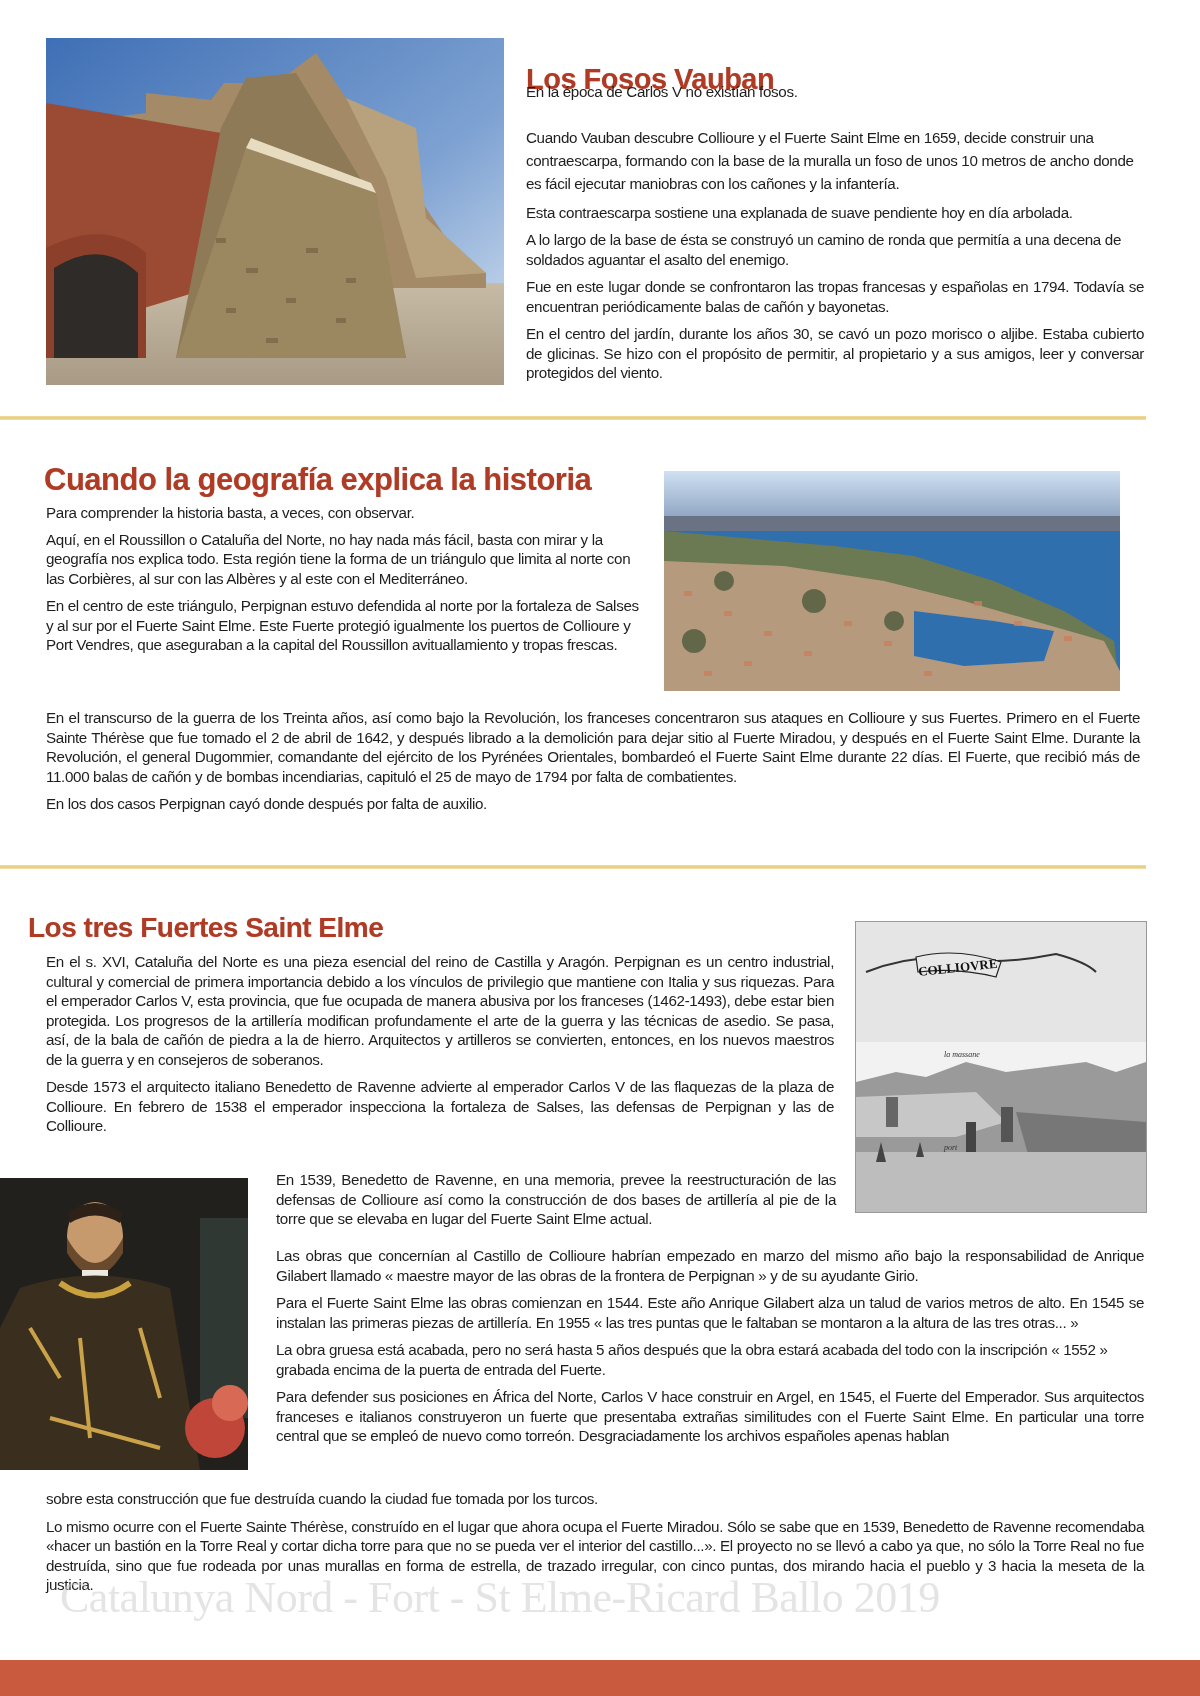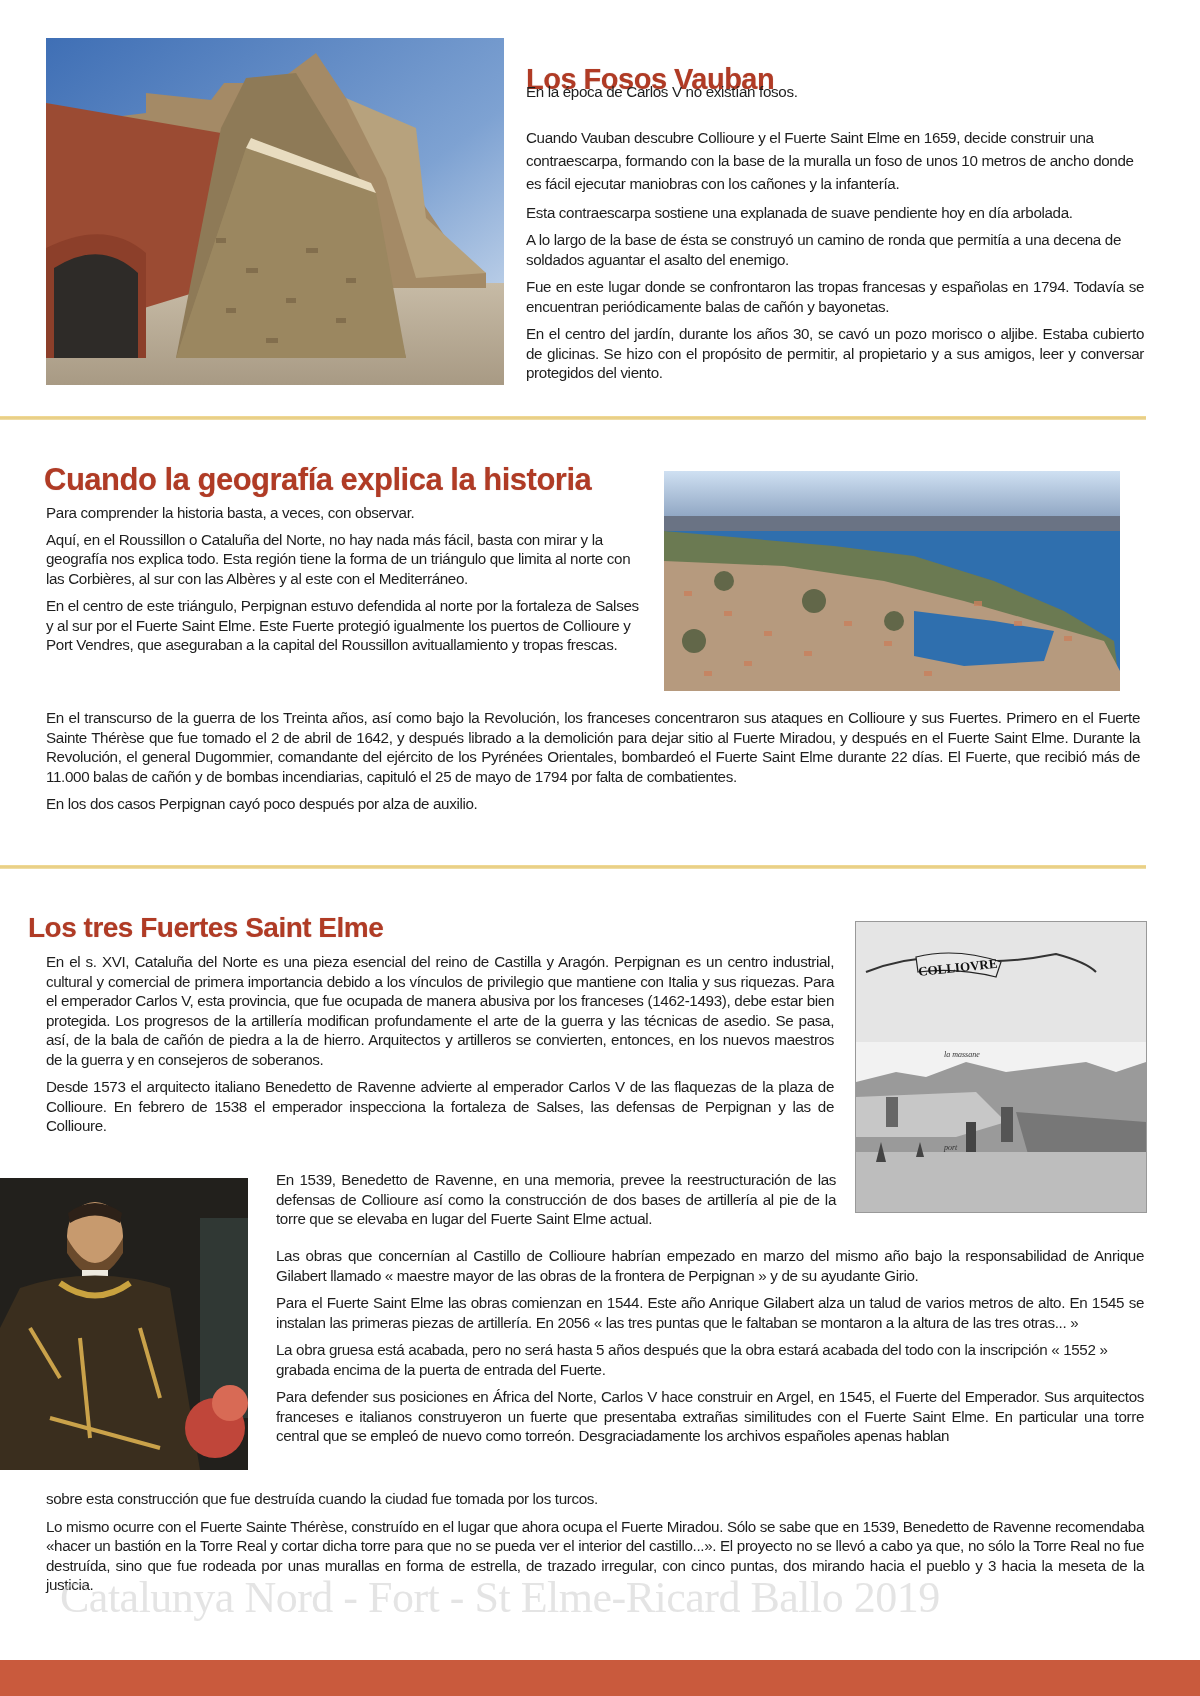--- a/index.html
+++ b/index.html
@@ -120,21 +120,21 @@
       <circle cx="60" cy="110" r="10"></circle>
         <circle cx="150" cy="130" r="12"></circle>
         <circle cx="230" cy="150" r="10"></circle>
         <circle cx="30" cy="170" r="12"></circle>
     </g>
   </svg>
 </div>
 
 <div class="abs" style="left:46px;top:708px;width:1094px;">
   <p class="para just">En el transcurso de la guerra de los Treinta años, así como bajo la Revolución, los franceses concentraron sus ataques en Collioure y sus Fuertes. Primero en el Fuerte Sainte Thérèse que fue tomado el 2 de abril de 1642, y después librado a la demolición para dejar sitio al Fuerte Miradou, y después en el Fuerte Saint Elme. Durante la Revolución, el general Dugommier, comandante del ejército de los Pyrénées Orientales, bombardeó el Fuerte Saint Elme durante 22 días. El Fuerte, que recibió más de 11.000 balas de cañón y de bombas incendiarias, capituló el 25 de mayo de 1794 por falta de combatientes.</p>
-  <p class="para">En los dos casos Perpignan cayó poco después por alza de auxilio.</p>
+  <p class="para">En los dos casos Perpignan cayó donde después por falta de auxilio.</p>
 </div>
 
 <div class="abs divider" style="left:0;top:865px;width:1146px;"></div>
 
 <h1 class="abs title" style="left:28px;top:912px;font-size:28px;">Los tres Fuertes Saint Elme</h1>
 
 <div class="abs" style="left:46px;top:952px;width:788px;">
   <p class="para just">En el s. XVI, Cataluña del Norte es una pieza esencial del reino de Castilla y Aragón. Perpignan es un centro industrial, cultural y comercial de primera importancia debido a los vínculos de privilegio que mantiene con Italia y sus riquezas. Para el emperador Carlos V, esta provincia, que fue ocupada de manera abusiva por los franceses (1462-1493), debe estar bien protegida. Los progresos de la artillería modifican profundamente el arte de la guerra y las técnicas de asedio. Se pasa, así, de la bala de cañón de piedra a la de hierro. Arquitectos y artilleros se convierten, entonces, en los nuevos maestros de la guerra y en consejeros de soberanos.</p>
   <p class="para just">Desde 1573 el arquitecto italiano Benedetto de Ravenne advierte al emperador Carlos V de las flaquezas de la plaza de Collioure. En febrero de 1538 el emperador inspecciona la fortaleza de Salses, las defensas de Perpignan y las de Collioure.</p>
 </div>
@@ -180,21 +180,21 @@
     <circle cx="230" cy="225" r="18" fill="#d86a55"></circle>
   </svg>
 </div>
 
 <div class="abs" style="left:276px;top:1170px;width:560px;">
   <p class="para just">En 1539, Benedetto de Ravenne, en una memoria, prevee la reestructuración de las defensas de Collioure así como la construcción de dos bases de artillería al pie de la torre que se elevaba en lugar del Fuerte Saint Elme actual.</p>
 </div>
 
 <div class="abs" style="left:276px;top:1246px;width:868px;">
   <p class="para just">Las obras que concernían al Castillo de Collioure habrían empezado en marzo del mismo año bajo la responsabilidad de Anrique Gilabert llamado « maestre mayor de las obras de la frontera de Perpignan » y de su ayudante Girio.</p>
-  <p class="para just">Para el Fuerte Saint Elme las obras comienzan en 1544. Este año Anrique Gilabert alza un talud de varios metros de alto. En 1545 se instalan las primeras piezas de artillería. En 2056 « las tres puntas que le faltaban se montaron a la altura de las tres otras... »</p>
+  <p class="para just">Para el Fuerte Saint Elme las obras comienzan en 1544. Este año Anrique Gilabert alza un talud de varios metros de alto. En 1545 se instalan las primeras piezas de artillería. En 1955 « las tres puntas que le faltaban se montaron a la altura de las tres otras... »</p>
   <p class="para">La obra gruesa está acabada, pero no será hasta 5 años después que la obra estará acabada del todo con la inscripción « 1552 » grabada encima de la puerta de entrada del Fuerte.</p>
   <p class="para just" style="margin-bottom:0;">Para defender sus posiciones en África del Norte, Carlos V hace construir en Argel, en 1545, el Fuerte del Emperador. Sus arquitectos franceses e italianos construyeron un fuerte que presentaba extrañas similitudes con el Fuerte Saint Elme. En particular una torre central que se empleó de nuevo como torreón. Desgraciadamente los archivos españoles apenas hablan</p>
 </div>
 
 <div class="abs" style="left:46px;top:1489px;width:1098px;">
   <p class="para">sobre esta construcción que fue destruída cuando la ciudad fue tomada por los turcos.</p>
   <p class="para just">Lo mismo ocurre con el Fuerte Sainte Thérèse, construído en el lugar que ahora ocupa el Fuerte Miradou. Sólo se sabe que en 1539, Benedetto de Ravenne recomendaba «hacer un bastión en la Torre Real y cortar dicha torre para que no se pueda ver el interior del castillo...». El proyecto no se llevó a cabo ya que, no sólo la Torre Real no fue destruída, sino que fue rodeada por unas murallas en forma de estrella, de trazado irregular, con cinco puntas, dos mirando hacia el pueblo y 3 hacia la meseta de la justicia.</p>
 </div>
 
 <div class="abs watermark" style="left:60px;top:1572px;">Catalunya Nord - Fort - St Elme-Ricard Ballo 2019</div>

